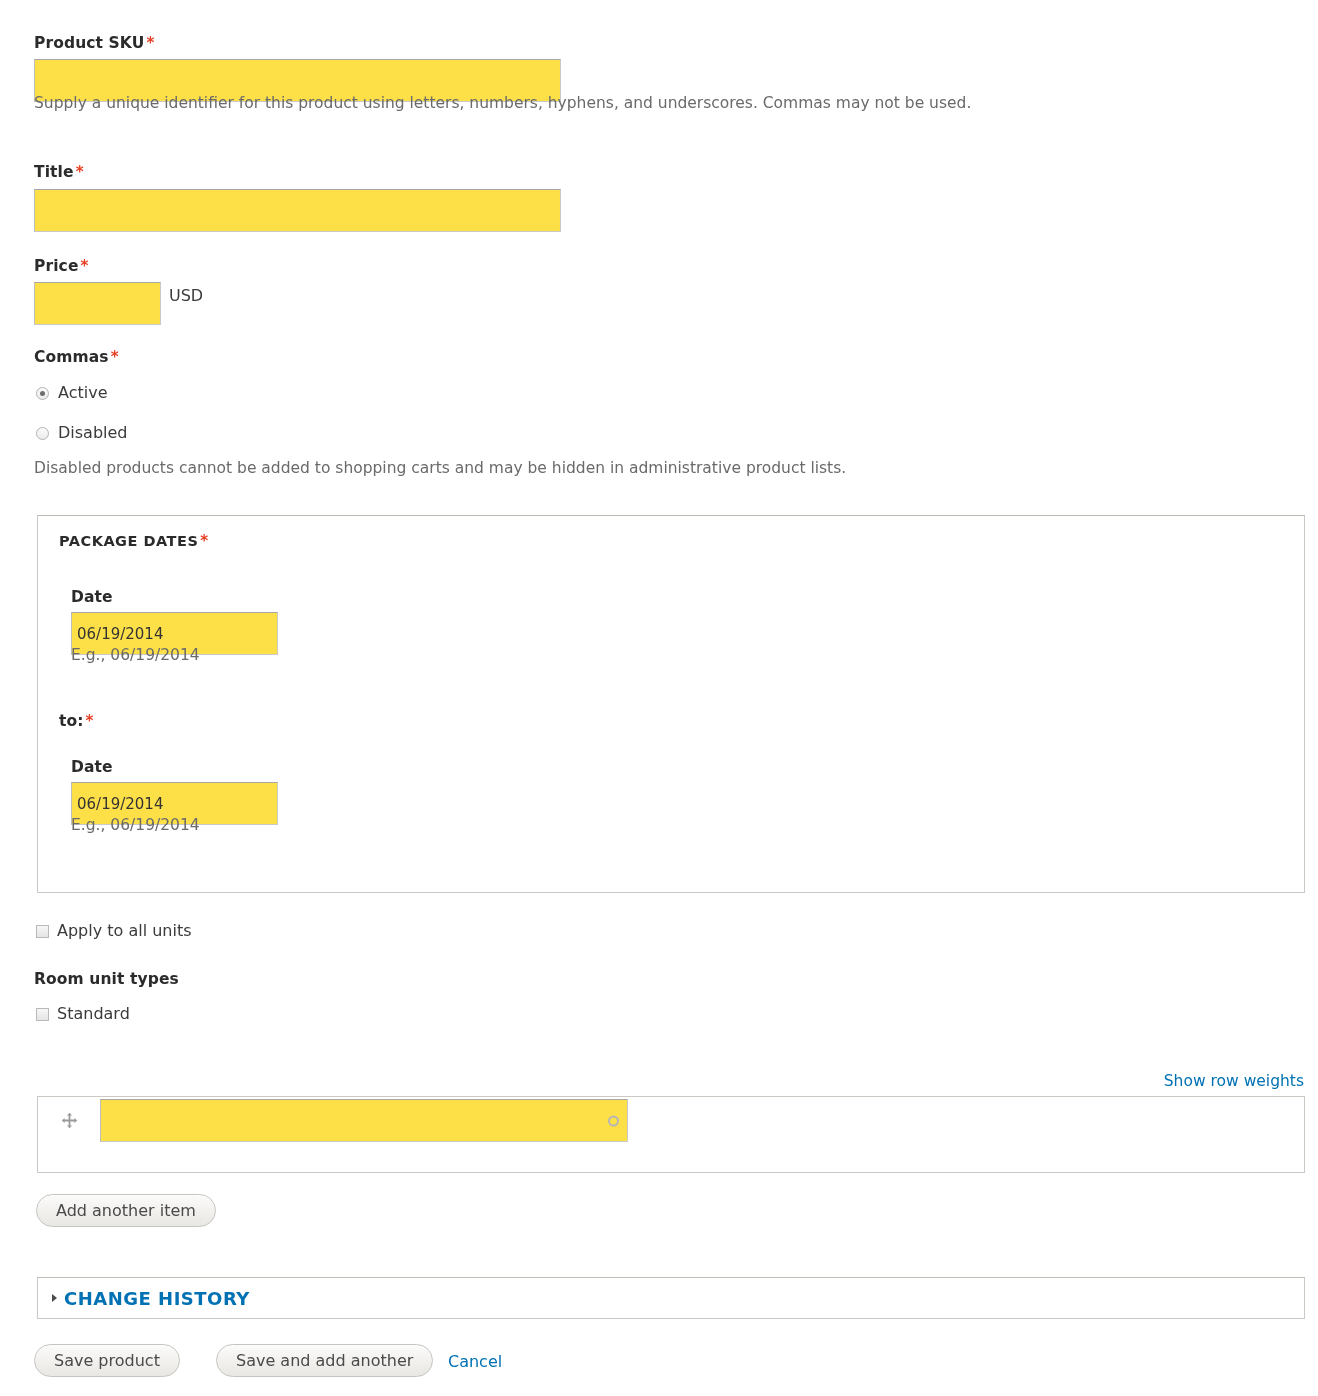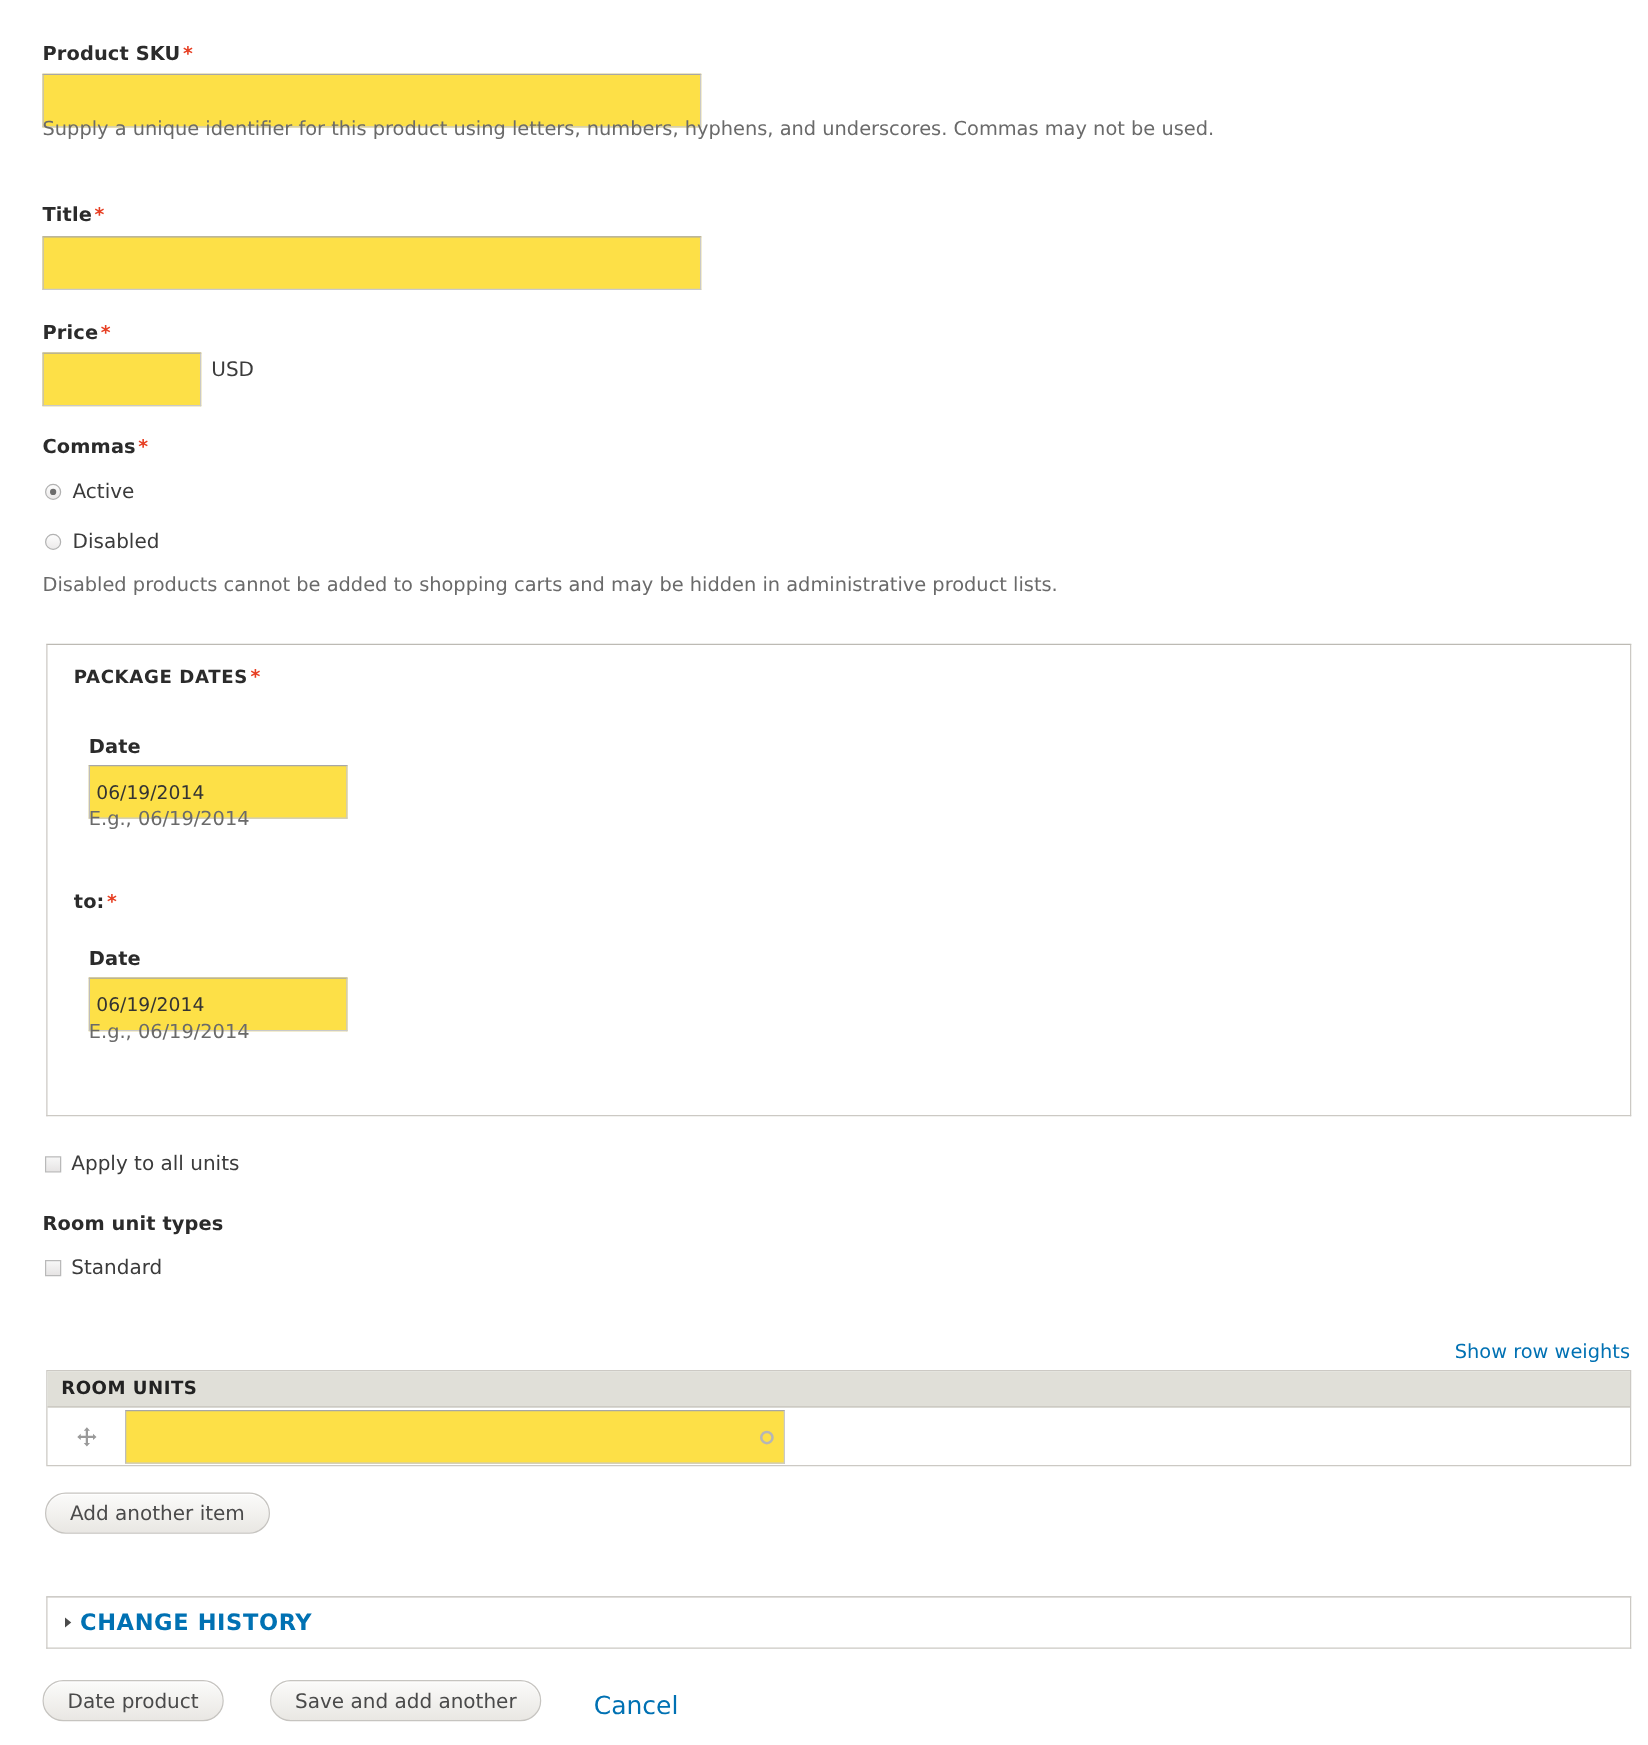--- a/index.html
+++ b/index.html
@@ -293,40 +293,37 @@
 
   <div class="lbl" style="position:absolute; left:34px; top:972px;">Room unit types</div>
   <div class="opt-row" style="left:36px; top:1006px;">
     <span class="checkbox"></span>
     <span class="opt-label">Standard</span>
   </div>
 
   <a class="lnk" href="#" style="position:absolute; right:14px; top:1072px;text-align:center;">Show row weights</a>
 
   <div class="tbl" style="left:37px; top:1096px; width:1268px; height:77px;">
-    <div class="tbl-head">
-      <span class="tbl-head-title">ROOM UNITS</span>
-    </div>
     <div class="tbl-row">
       <div class="drag-cell">
         <svg width="17" height="17" viewBox="0 0 17 17">
           <path d="M8.5 0.8 L11 3.6 L9.4 3.6 L9.4 7.6 L13.4 7.6 L13.4 6 L16.2 8.5 L13.4 11 L13.4 9.4 L9.4 9.4 L9.4 13.4 L11 13.4 L8.5 16.2 L6 13.4 L7.6 13.4 L7.6 9.4 L3.6 9.4 L3.6 11 L0.8 8.5 L3.6 6 L3.6 7.6 L7.6 7.6 L7.6 3.6 L6 3.6 Z" fill="#9a9a9a"></path>
         </svg>
       </div>
       <div class="autocomplete-wrap">
         <input class="txt" type="text" style="width: 528px;" value="">
         <span class="throbber"></span>
       </div>
     </div>
   </div>
 
   <button class="btn" style="position:absolute; left:36px; top:1194px;">Add another item</button>
 
   <div class="collapsed-fs" style="left:37px; top:1277px; width:1268px; height:42px;">
     <span class="tri"></span>
     <span class="collapsed-title">CHANGE HISTORY</span>
   </div>
 
-  <button class="btn" style="position:absolute; left:34px; top:1344px;">Date product</button>
+  <button class="btn" style="position:absolute; left:34px; top:1344px;">Save product</button>
   <button class="btn" style="position:absolute; left:216px; top:1344px;">Save and add another</button>
-  <a class="lnk" href="#" style="position:absolute; left:475px; top:1352px; font-size:20px;">Cancel</a>
+  <a class="lnk" href="#" style="position:absolute; left:448px; top:1352px; font-size:16px;">Cancel</a>
 
 </div>
 
 </body></html>

